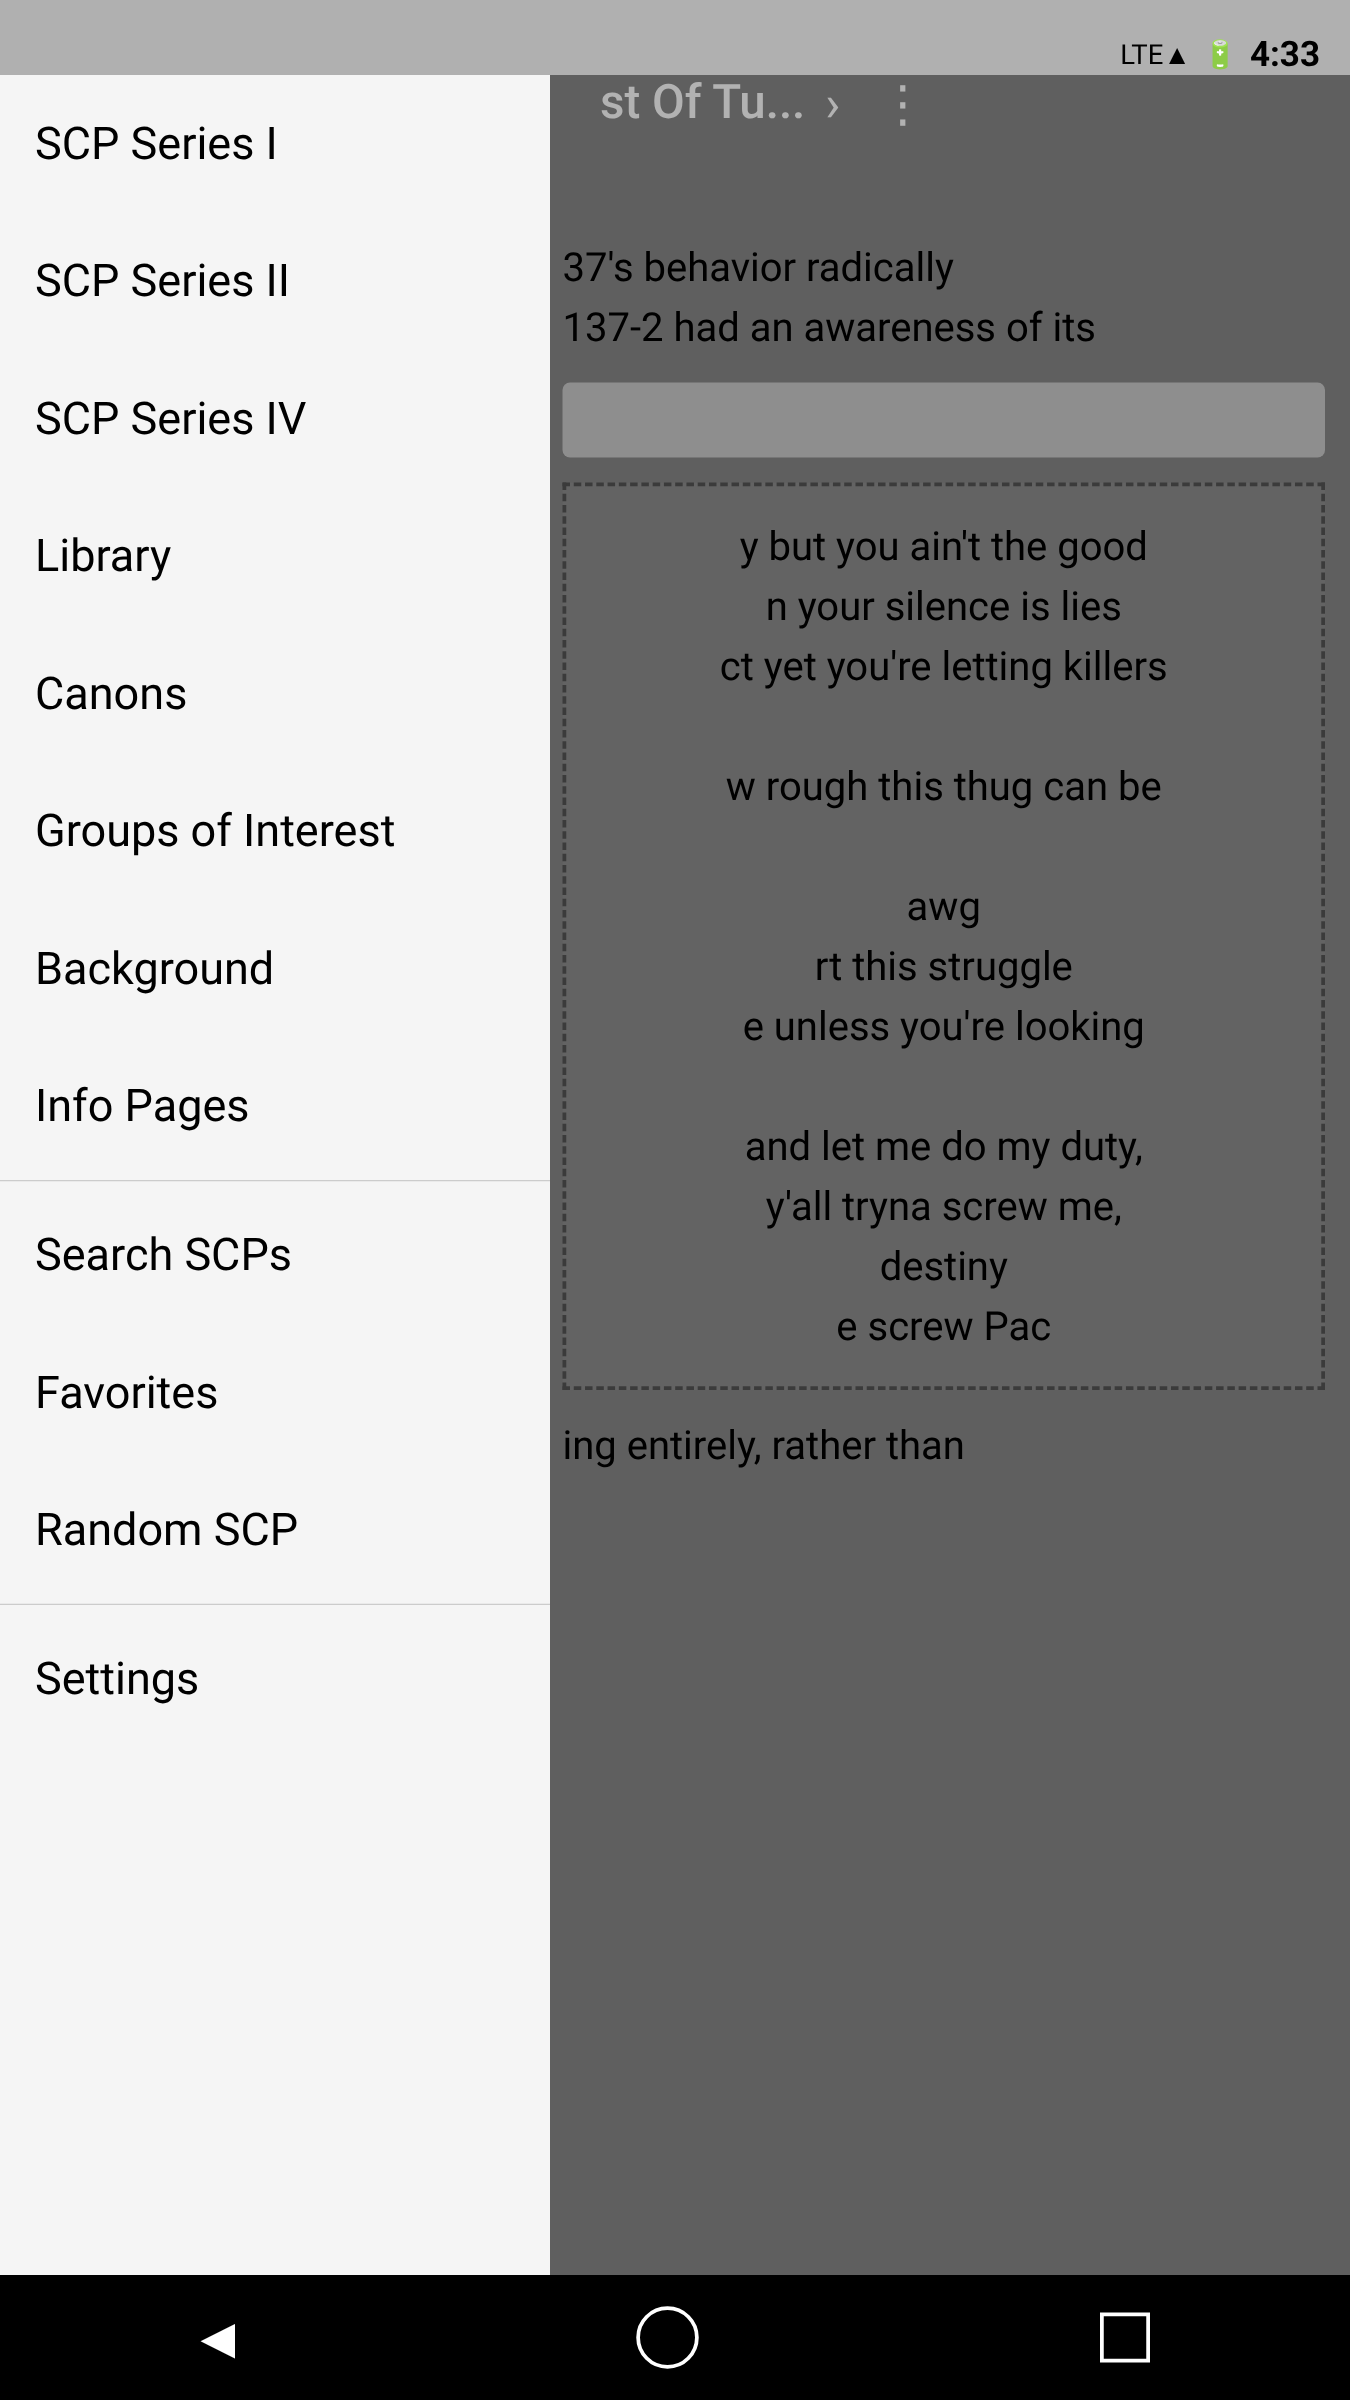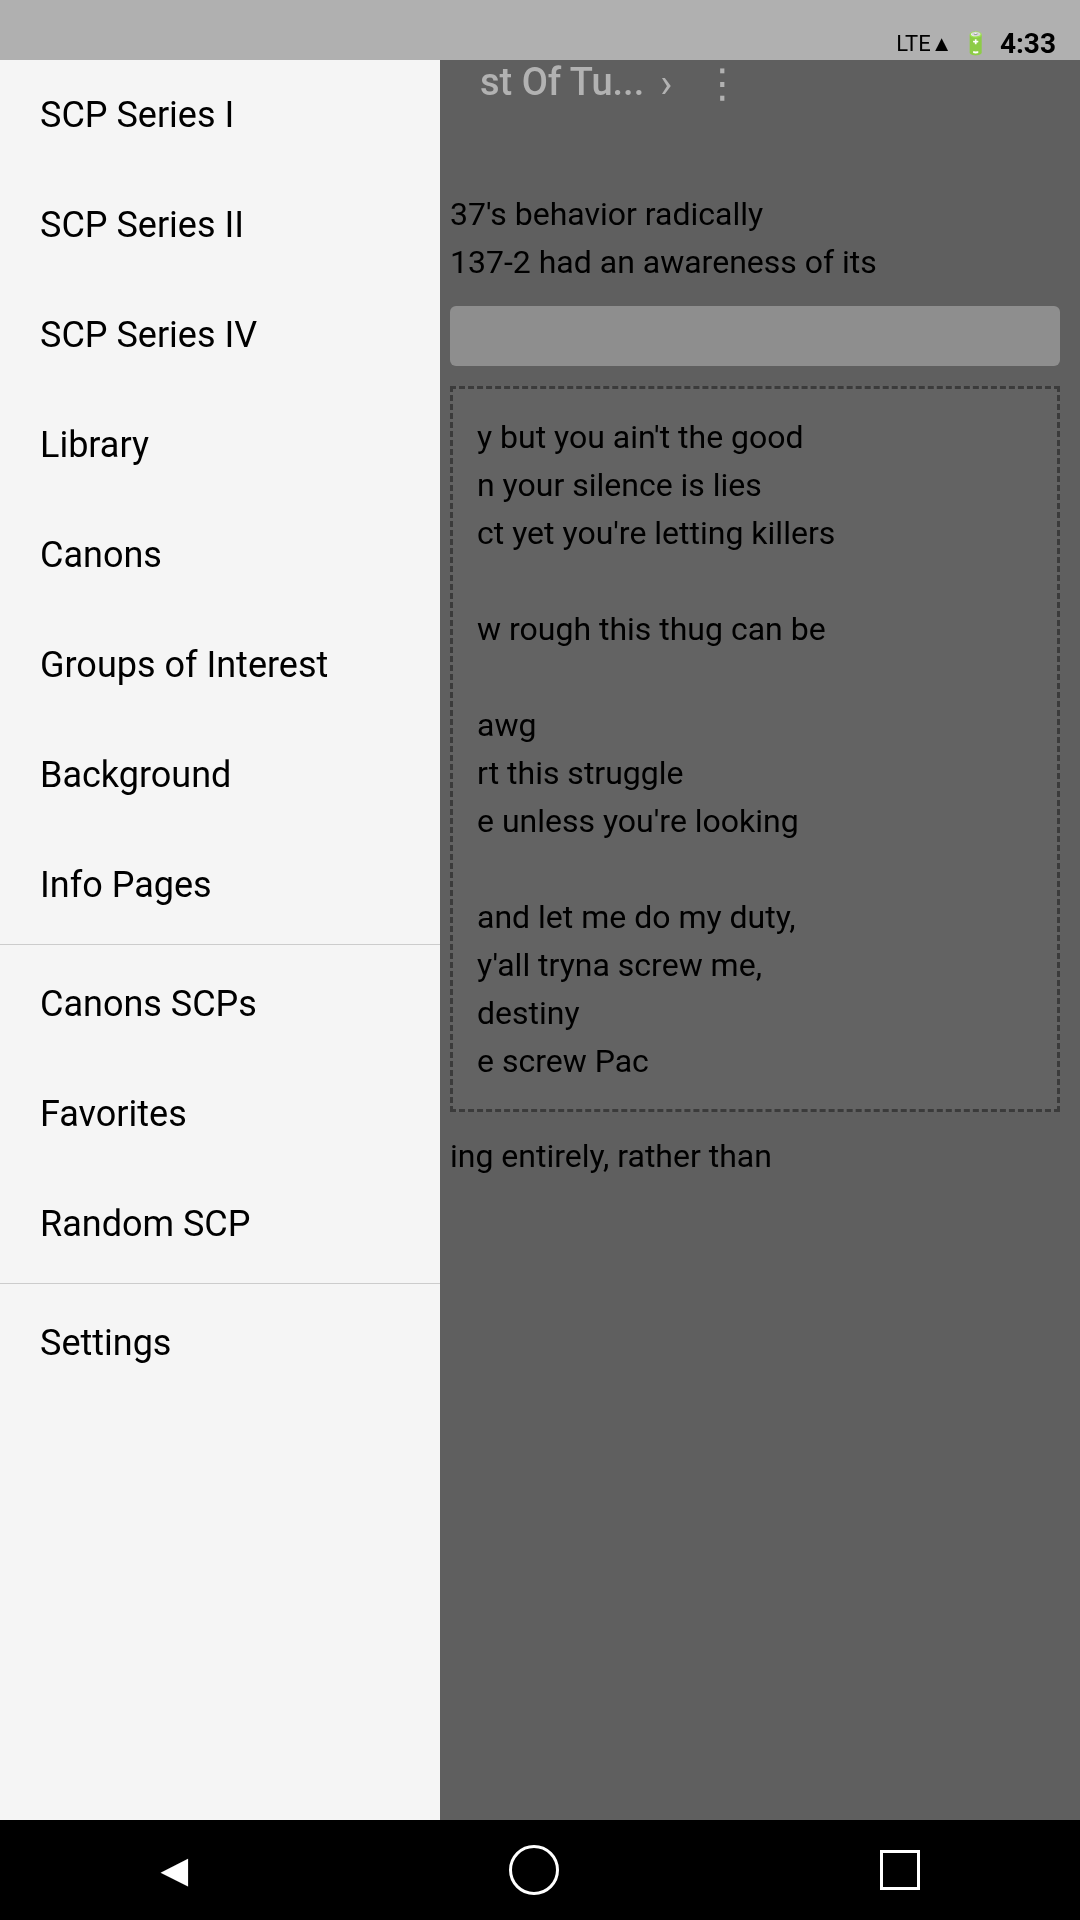--- a/index.html
+++ b/index.html
@@ -96,20 +96,21 @@
     .text-block {
       background: transparent;
       margin-bottom: 20px;
     }
 
     .dashed-box {
       border: 3px dashed #555;
       padding: 24px;
       margin: 20px 0;
       background: rgba(255,255,255,0.05);
+      text-align: center;
     }
 
     .input-bar {
       background: #ccc;
       height: 60px;
       border-radius: 6px;
       margin-bottom: 20px;
     }
 
     
@@ -130,21 +131,21 @@
       left: 0;
       width: 440px;
       height: 1860px;
       background: #f5f5f5;
       z-index: 20;
       display: flex;
       flex-direction: column;
     }
 
     .drawer-item {
-      padding: 34px 40px;
+      padding: 34px 28px;
       font-size: 36px;
       color: #000;
       font-weight: 400;
       cursor: pointer;
       display: flex;
       align-items: center;
       background: #f5f5f5;
     }
 
     .drawer-divider {
@@ -265,21 +266,21 @@
     <span>Background</span>
   </div>
 
   <div class="drawer-item">
     <span>Info Pages</span>
   </div>
 
   <div class="drawer-divider"></div>
 
   <div class="drawer-item">
-    <span>Canons SCPs</span>
+    <span>Search SCPs</span>
   </div>
 
   <div class="drawer-item">
     <span>Favorites</span>
   </div>
 
   <div class="drawer-item">
     <span>Random SCP</span>
   </div>
 

